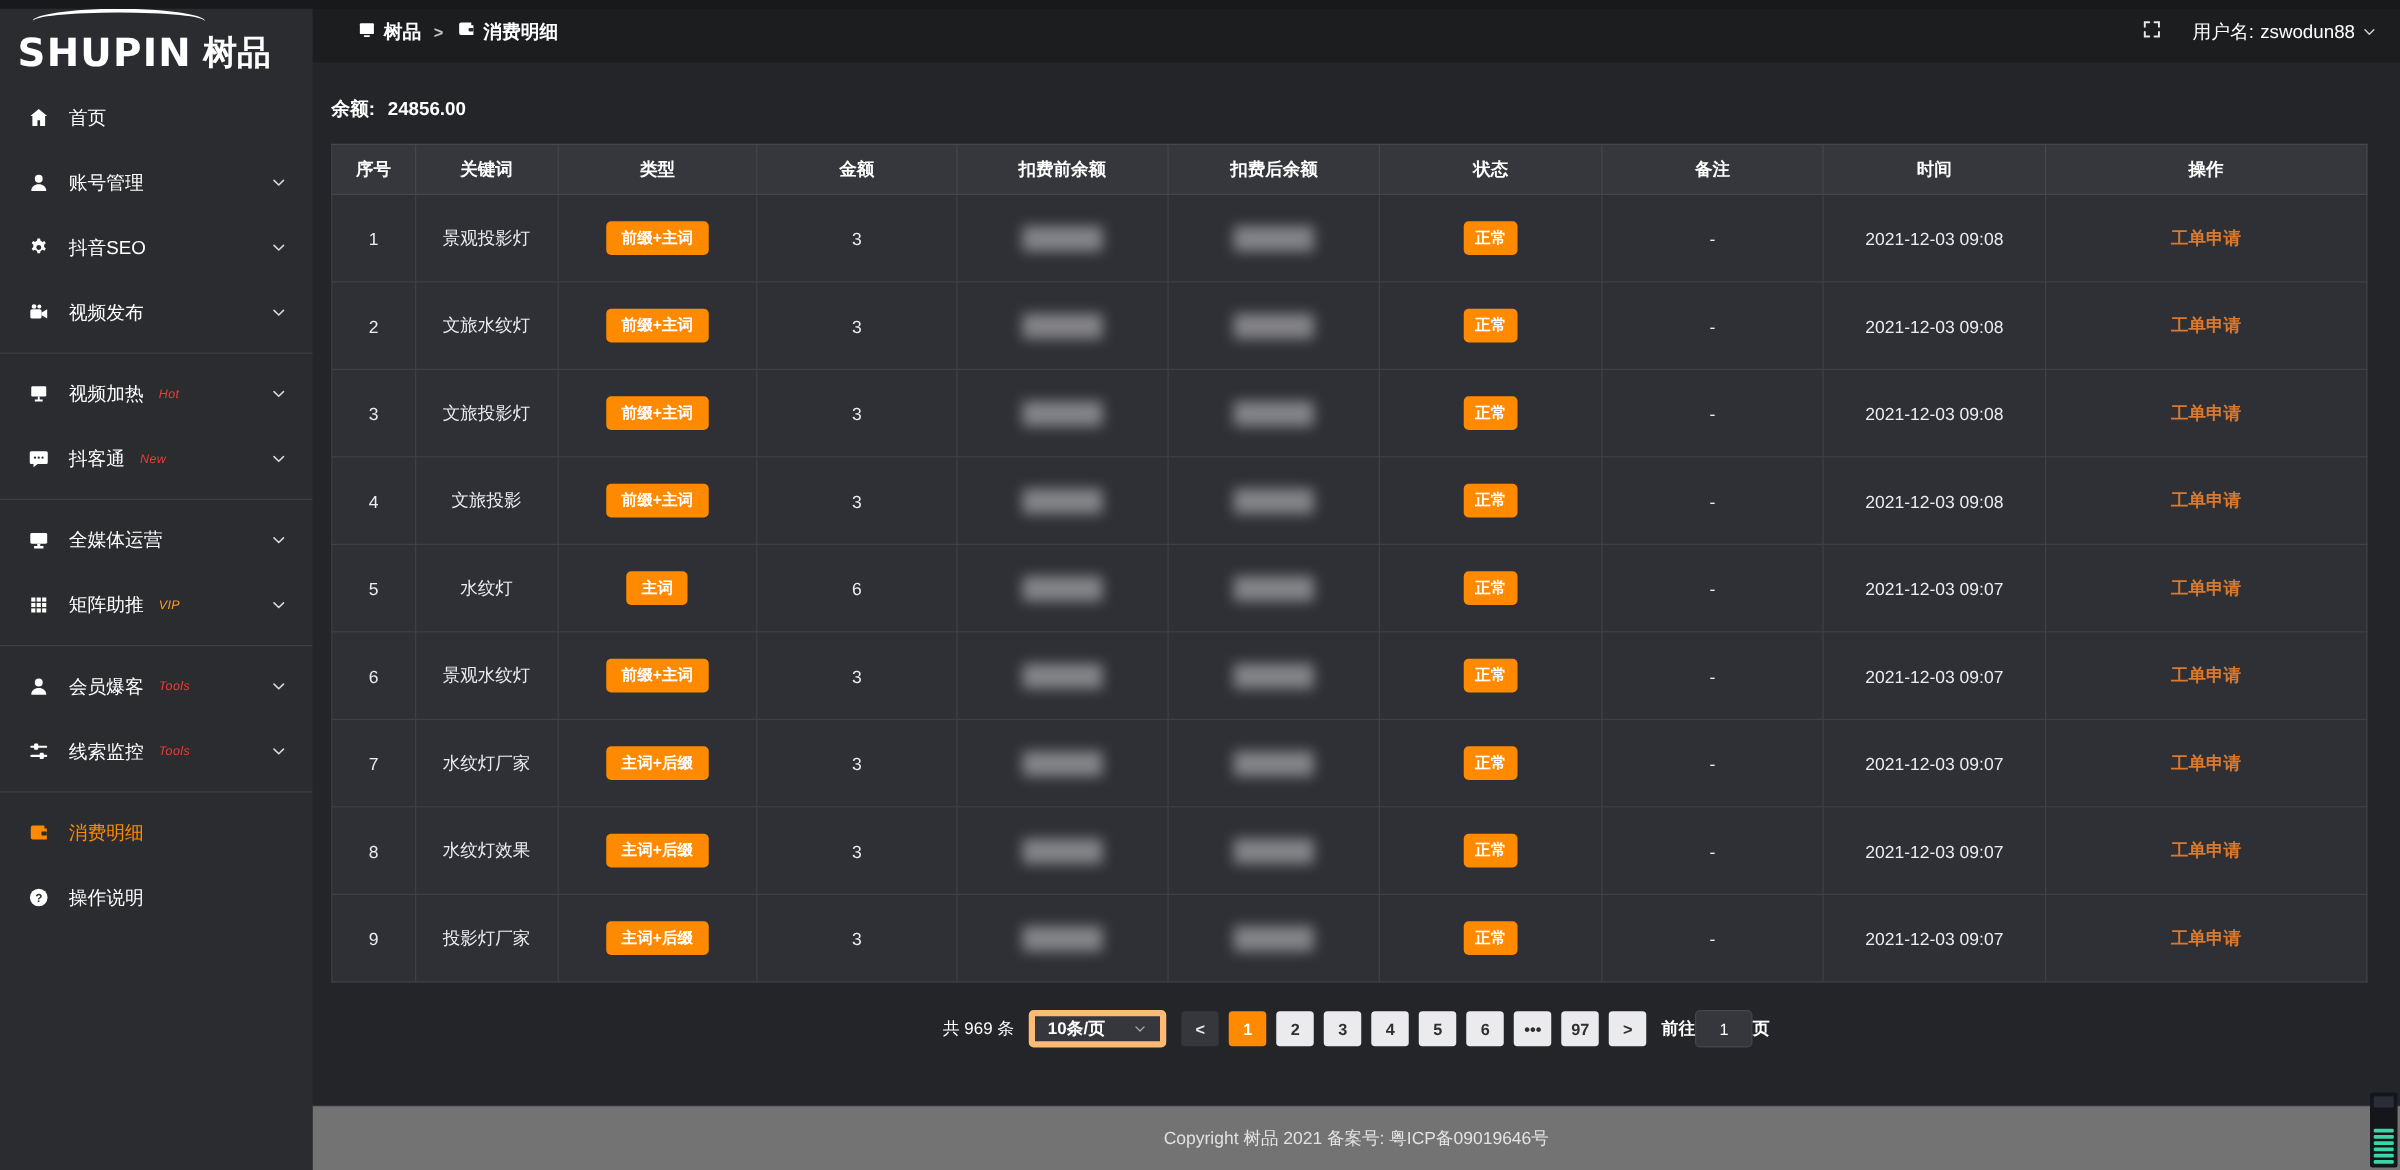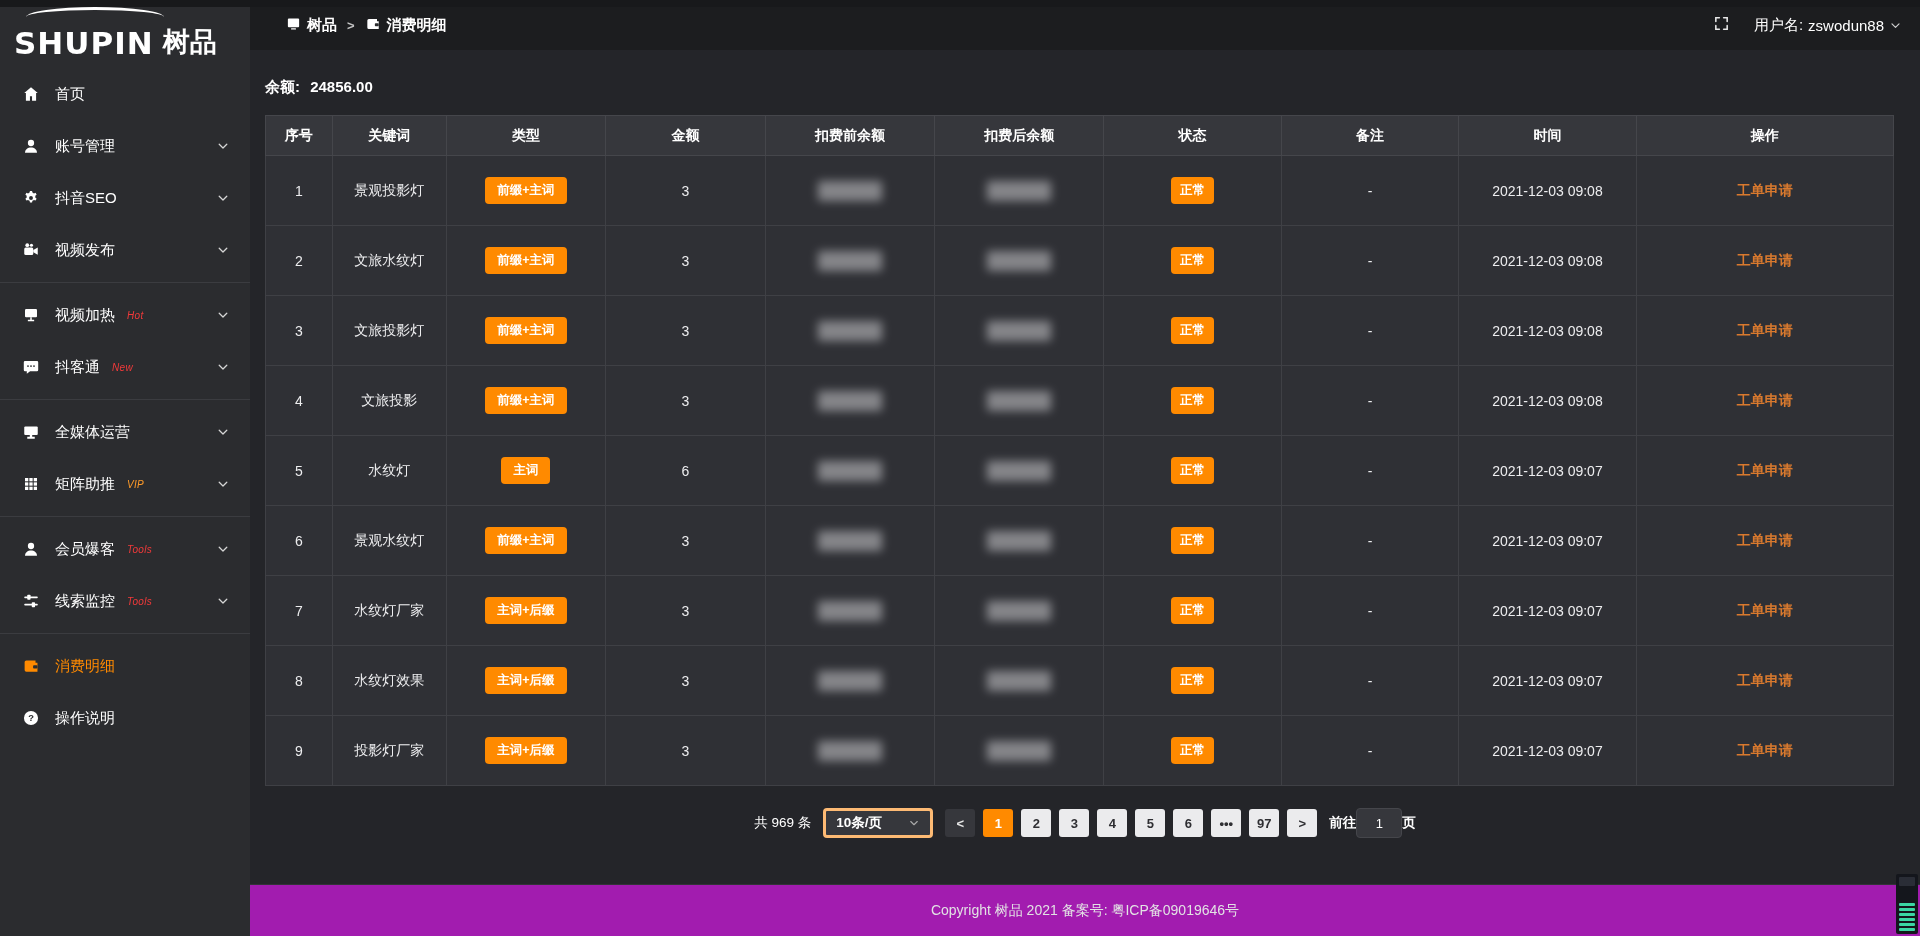--- a/index.html
+++ b/index.html
@@ -46,31 +46,31 @@
   table{width:100%;border-collapse:collapse;table-layout:fixed;font-size:14px;}
   th{background:#36373c;height:40px;font-weight:bold;color:#fff;border:1px solid #45464b;}
   td{background:#2f3035;height:70px;text-align:center;border:1px solid #3f4045;color:#ededef;}
   .badge{display:inline-block;background:#ff8a00;color:#fff;border-radius:4px;padding:5px 12px;font-size:12.5px;font-weight:bold;}
   .badge.status{padding:5px 9px;}
   .masked{width:64px;height:20px;margin:0 auto;background:#9a9a9e;filter:blur(5px);opacity:.8;border-radius:2px;}
   .action-link{color:#d9792e;font-weight:bold;cursor:pointer;}
 
   
   .pagination{display:flex;align-items:center;justify-content:center;gap:12px;margin-top:22px;font-size:13.5px;color:#fff;}
-  .page-size{display:flex;align-items:center;justify-content:space-between;background:#36373c;border:3px solid #fdba74;border-radius:4px;height:30px;width:110px;padding:0 10px;cursor:pointer;font-weight:bold;}
+  .page-size{display:flex;align-items:center;justify-content:space-between;background:#36373c;border:5px solid #fdba74;border-radius:4px;height:30px;width:110px;padding:0 10px;cursor:pointer;font-weight:bold;}
   .page-size .user-chev{color:#aaa;}
   .pages{display:flex;align-items:center;gap:8px;}
   .pg{min-width:30px;height:28px;padding:0 4px;border-radius:3px;display:flex;align-items:center;justify-content:center;background:#ebebed;color:#2f2f33;font-weight:bold;cursor:pointer;font-size:13px;font-family:"Liberation Sans","DejaVu Sans",sans-serif;}
   .pg.dark{background:#36373c;color:#e8e8e8;}
   .pg.active{background:#ff8a00;color:#fff;}
   .goto{display:flex;align-items:center;gap:0;font-weight:bold;}
   .goto-input{width:46px;height:30px;background:#36373c;border:1px solid #45464b;border-radius:4px;color:#fff;text-align:center;font-size:13px;font-family:"Liberation Sans","DejaVu Sans",sans-serif;}
 
   
-  .footer{position:absolute;left:250px;right:0;bottom:0;height:52px;border-top:1px solid #333438;display:flex;align-items:center;justify-content:center;font-size:14px;color:#e2e2e4;background:#a21caf;}
+  .footer{position:absolute;left:250px;right:0;bottom:0;height:52px;border-top:1px solid #333438;display:flex;align-items:center;justify-content:center;font-size:14px;color:#e2e2e4;background:#737373;}
 
   
   .stats-widget{position:absolute;right:2px;bottom:2px;width:22px;height:60px;background:#14161c;z-index:50;border-radius:2px;display:flex;flex-direction:column;padding:3px;gap:2px;}
   .stats-top{height:9px;background:#2a2d36;border-radius:1px;margin-bottom:auto;}
   .stats-bar{height:3px;background:#3bd6a4;border-radius:1px;}
 </style>
 </head>
 <body>
 
 <div class="top-strip"></div>

